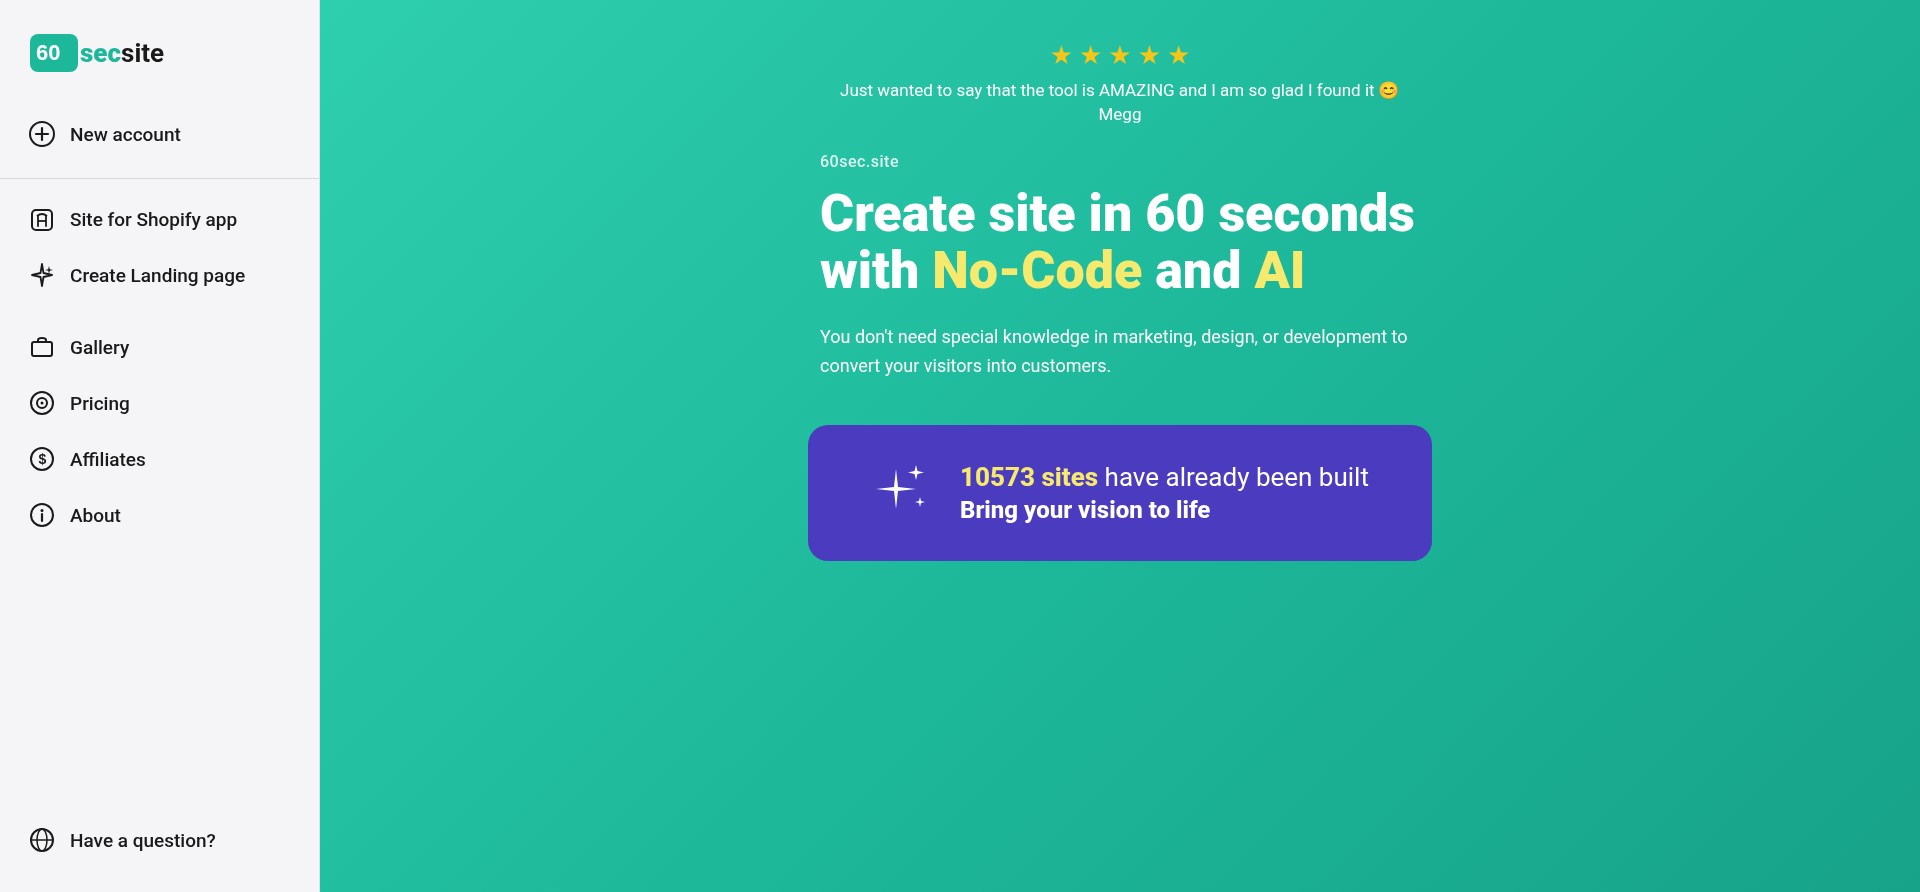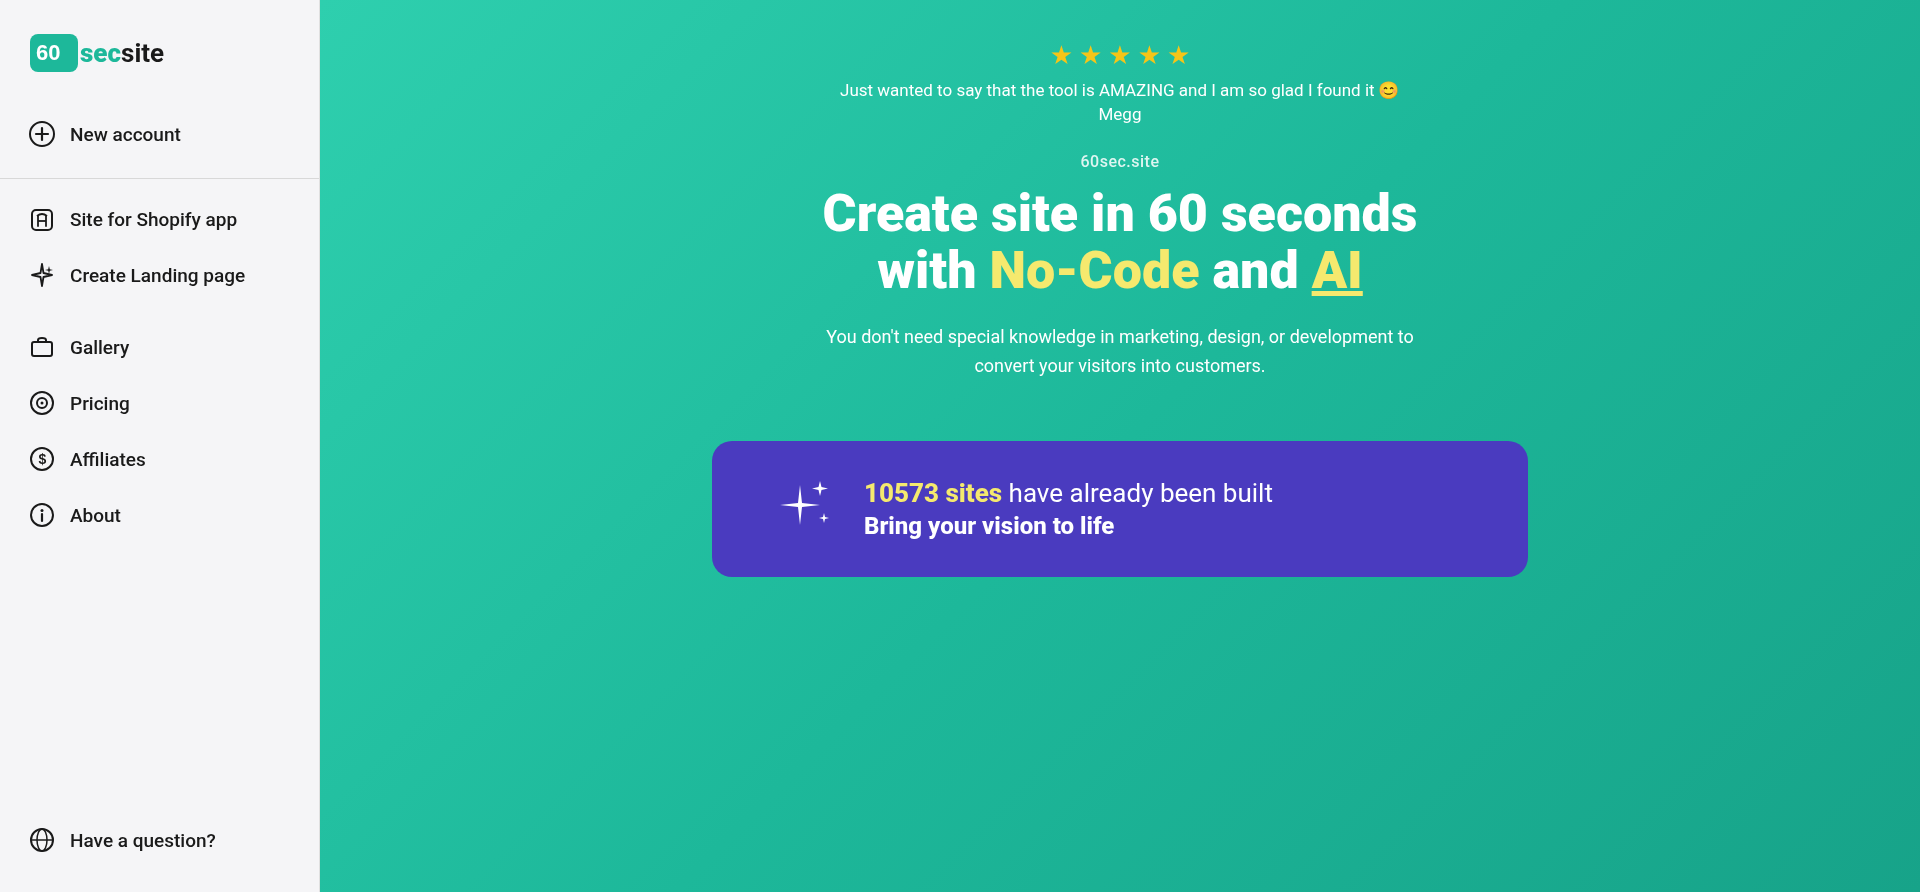--- a/index.html
+++ b/index.html
@@ -89,61 +89,59 @@
       font-size: 17px;
       margin-bottom: 4px;
     }
     .review-author {
       color: #fff;
       font-size: 17px;
     }
 
     
     .hero-section {
-      text-align: center;
-      margin-bottom: 52px;
+      margin-bottom: 36px;
     }
     .hero-subtitle {
       color: rgba(255,255,255,0.85);
       font-size: 16px;
       font-weight: 500;
       letter-spacing: 0.5px;
       margin-bottom: 14px;
     }
     .hero-title {
       font-size: 52px;
       font-weight: 900;
       line-height: 1.1;
       margin-bottom: 24px;
       color: #fff;
     }
     .hero-title .highlight-yellow {
       color: #f5e96e;
     }
     .hero-title .highlight-yellow2 {
       color: #f5e96e;
-      text-decoration: underline;
     }
     .hero-description {
       color: #fff;
       font-size: 18px;
       line-height: 1.6;
       max-width: 600px;
       margin: 0 auto;
     }
 
     
     .stats-card {
       background: #4a3bbf;
       border-radius: 20px;
       padding: 36px 60px;
       display: flex;
       align-items: center;
       gap: 28px;
-      width: 816px;
+      width: 624px;
       max-width: 100%;
       margin-top: 8px;
     }
     .sparkle-icon {
       font-size: 52px;
       color: #fff;
       display: flex;
       flex-direction: column;
       gap: 0;
     }

